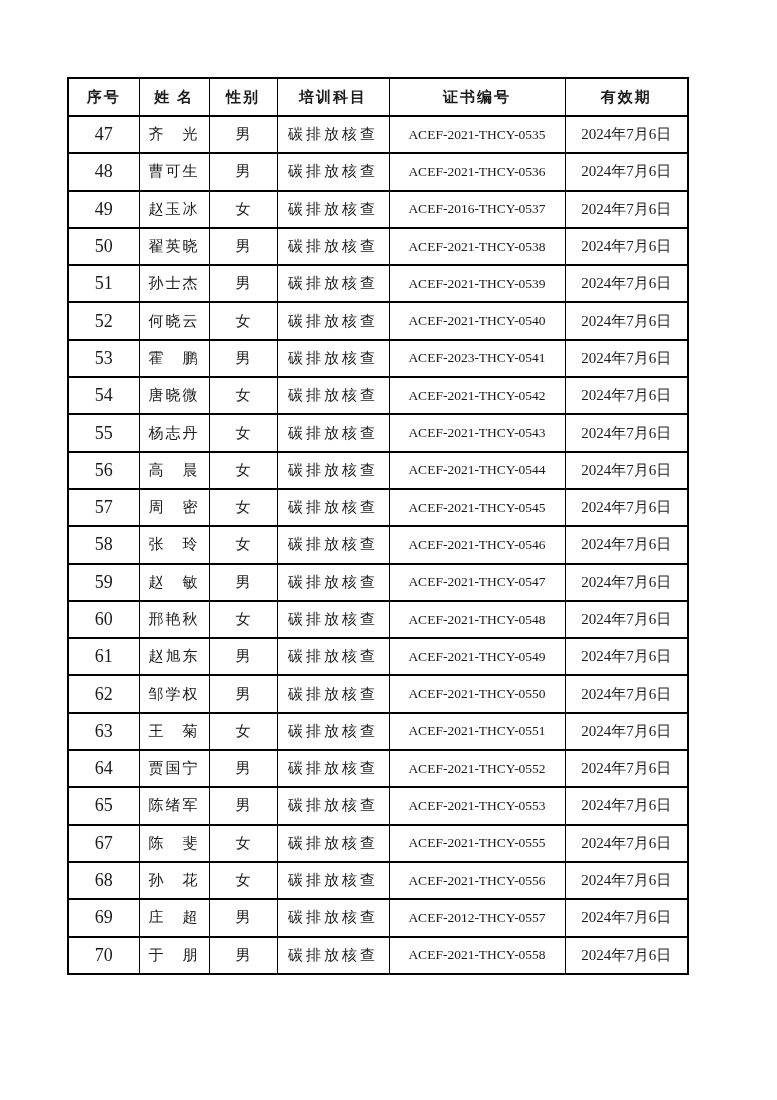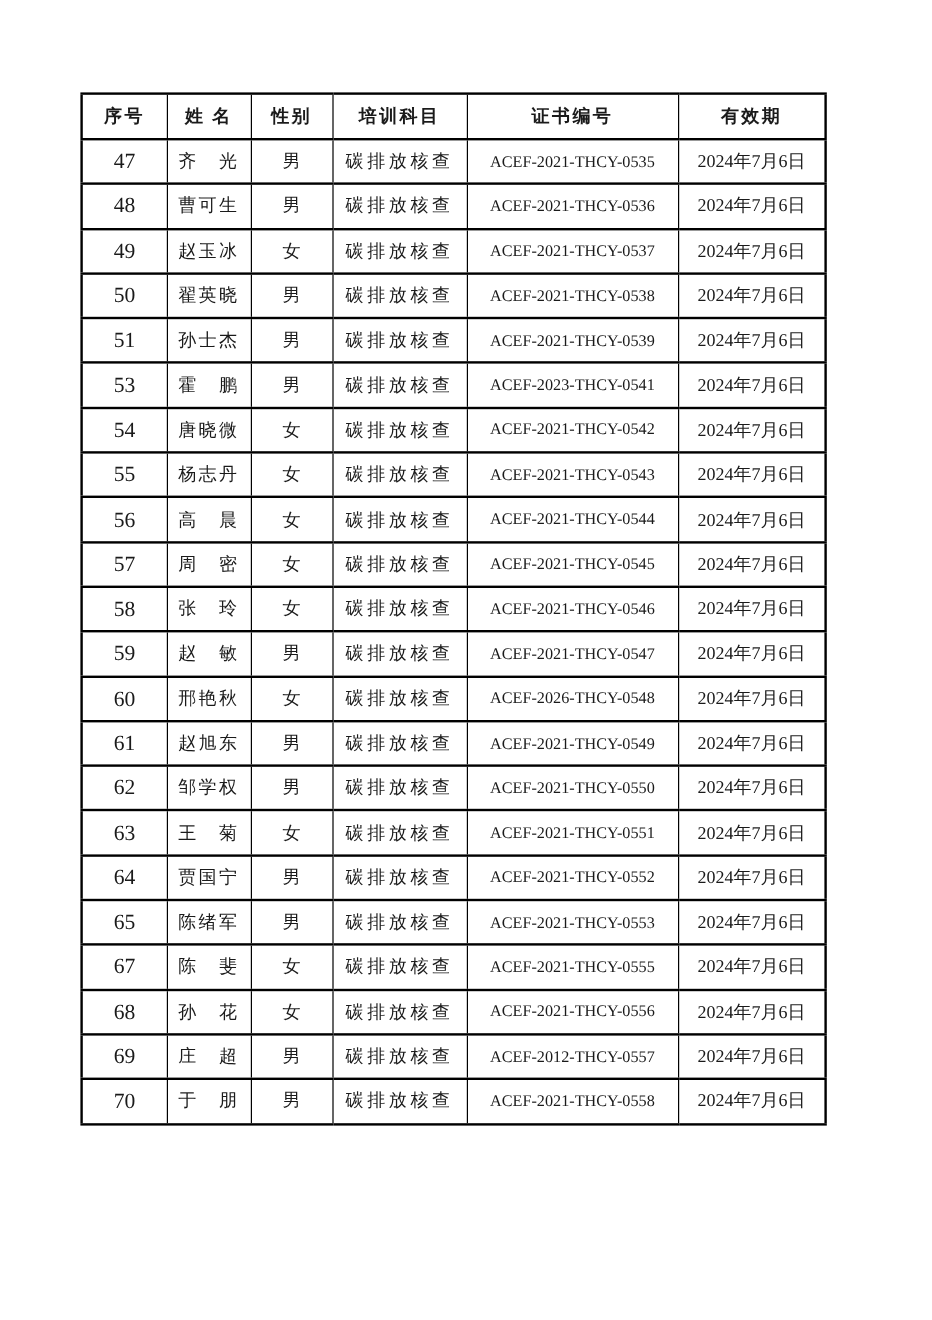--- a/index.html
+++ b/index.html
@@ -98,40 +98,48 @@
           <td class="col-gender">男</td>
           <td class="col-subject">碳排放核查</td>
           <td class="col-cert">ACEF-2021-THCY-0536</td>
           <td class="col-validity">2024年7月6日</td>
         </tr>
         <tr>
           <td class="col-no">49</td>
           <td class="col-name">赵玉冰</td>
           <td class="col-gender">女</td>
           <td class="col-subject">碳排放核查</td>
-          <td class="col-cert">ACEF-2021-THCY-0537</td>
+          <td class="col-cert">ACEF-2016-THCY-0537</td>
           <td class="col-validity">2024年7月6日</td>
         </tr>
         <tr>
           <td class="col-no">50</td>
           <td class="col-name">翟英晓</td>
           <td class="col-gender">男</td>
           <td class="col-subject">碳排放核查</td>
           <td class="col-cert">ACEF-2021-THCY-0538</td>
           <td class="col-validity">2024年7月6日</td>
         </tr>
         <tr>
           <td class="col-no">51</td>
           <td class="col-name">孙士杰</td>
           <td class="col-gender">男</td>
           <td class="col-subject">碳排放核查</td>
           <td class="col-cert">ACEF-2021-THCY-0539</td>
           <td class="col-validity">2024年7月6日</td>
         </tr>
         <tr>
+          <td class="col-no">52</td>
+          <td class="col-name">何晓云</td>
+          <td class="col-gender">女</td>
+          <td class="col-subject">碳排放核查</td>
+          <td class="col-cert">ACEF-2021-THCY-0540</td>
+          <td class="col-validity">2024年7月6日</td>
+        </tr>
+        <tr>
           <td class="col-no">53</td>
           <td class="col-name">霍　鹏</td>
           <td class="col-gender">男</td>
           <td class="col-subject">碳排放核查</td>
           <td class="col-cert">ACEF-2023-THCY-0541</td>
           <td class="col-validity">2024年7月6日</td>
         </tr>
         <tr>
           <td class="col-no">54</td>
           <td class="col-name">唐晓微</td>
@@ -178,21 +186,21 @@
           <td class="col-gender">男</td>
           <td class="col-subject">碳排放核查</td>
           <td class="col-cert">ACEF-2021-THCY-0547</td>
           <td class="col-validity">2024年7月6日</td>
         </tr>
         <tr>
           <td class="col-no">60</td>
           <td class="col-name">邢艳秋</td>
           <td class="col-gender">女</td>
           <td class="col-subject">碳排放核查</td>
-          <td class="col-cert">ACEF-2026-THCY-0548</td>
+          <td class="col-cert">ACEF-2021-THCY-0548</td>
           <td class="col-validity">2024年7月6日</td>
         </tr>
         <tr>
           <td class="col-no">61</td>
           <td class="col-name">赵旭东</td>
           <td class="col-gender">男</td>
           <td class="col-subject">碳排放核查</td>
           <td class="col-cert">ACEF-2021-THCY-0549</td>
           <td class="col-validity">2024年7月6日</td>
         </tr>

